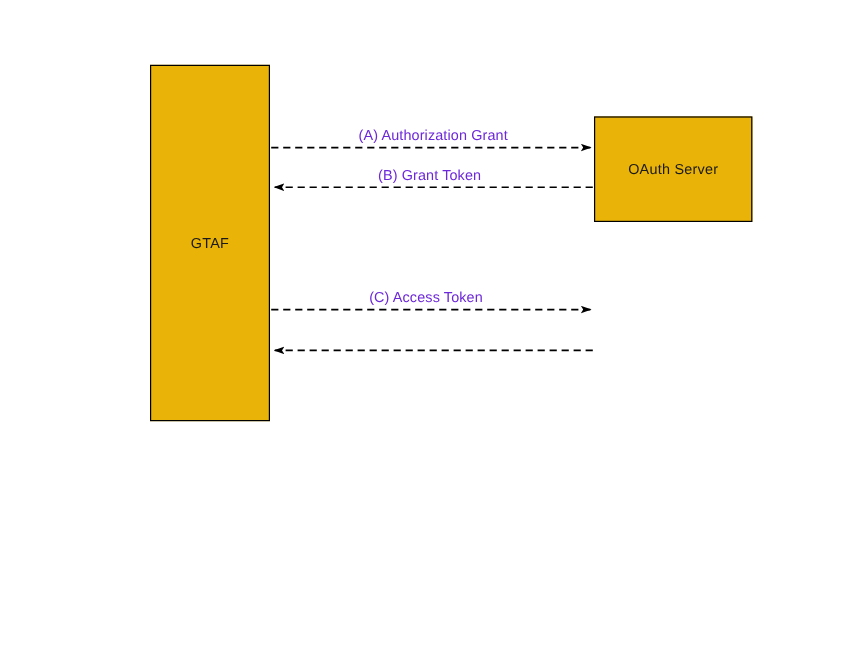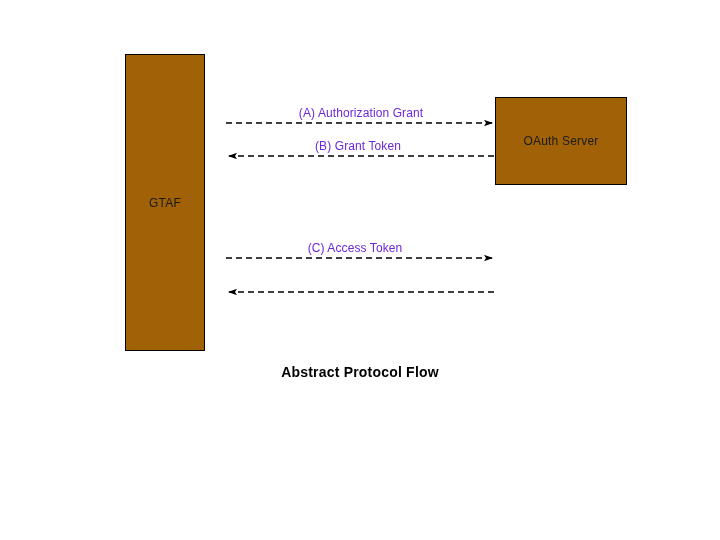--- a/index.html
+++ b/index.html
@@ -14,36 +14,36 @@
     position: relative;
     width: 720px;
     height: 540px;
     background: #ffffff;
     overflow: hidden;
   }
   .node-box {
     position: absolute;
     box-sizing: border-box;
     border: 1.3px solid #000000;
-    background: #a16207;
+    background: #eab308;
     display: flex;
     align-items: center;
     justify-content: center;
   }
   .node-label {
     font-family: "Liberation Sans", sans-serif;
     font-size: 12px;
     color: #1a1a1a;
     letter-spacing: 0.2px;
     white-space: nowrap;
   }
   #gtaf-box {
     left: 125px;
     top: 54px;
-    width: 80px;
+    width: 100px;
     height: 297px;
   }
   #oauth-box {
     left: 495px;
     top: 97px;
     width: 132px;
     height: 88px;
   }
   #dpa-box {
     left: 495px;
@@ -116,15 +116,14 @@
 
     <line x1="226" y1="258" x2="492" y2="258" stroke="#000000" stroke-width="1.3" stroke-dasharray="6,4" marker-end="url(#arrow-right)"></line>
 
     <line x1="494" y1="292" x2="229" y2="292" stroke="#000000" stroke-width="1.3" stroke-dasharray="6,4" marker-end="url(#arrow-left)"></line>
   </svg>
 
   <div class="edge-label" id="label-a">(A) Authorization Grant</div>
   <div class="edge-label" id="label-b">(B) Grant Token</div>
   <div class="edge-label" id="label-c">(C) Access Token</div>
 
-  <div id="diagram-title">Abstract Protocol Flow</div>
 
 </div>
 
 </body></html>

